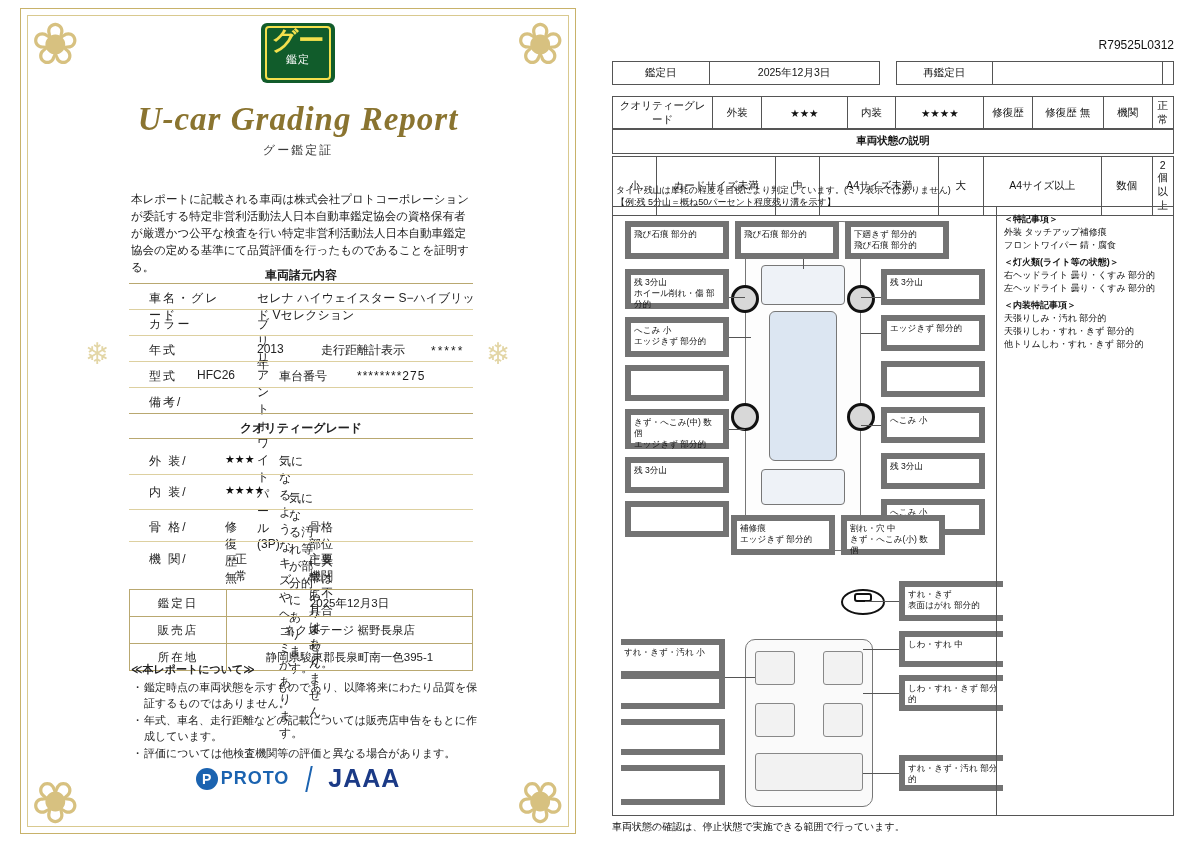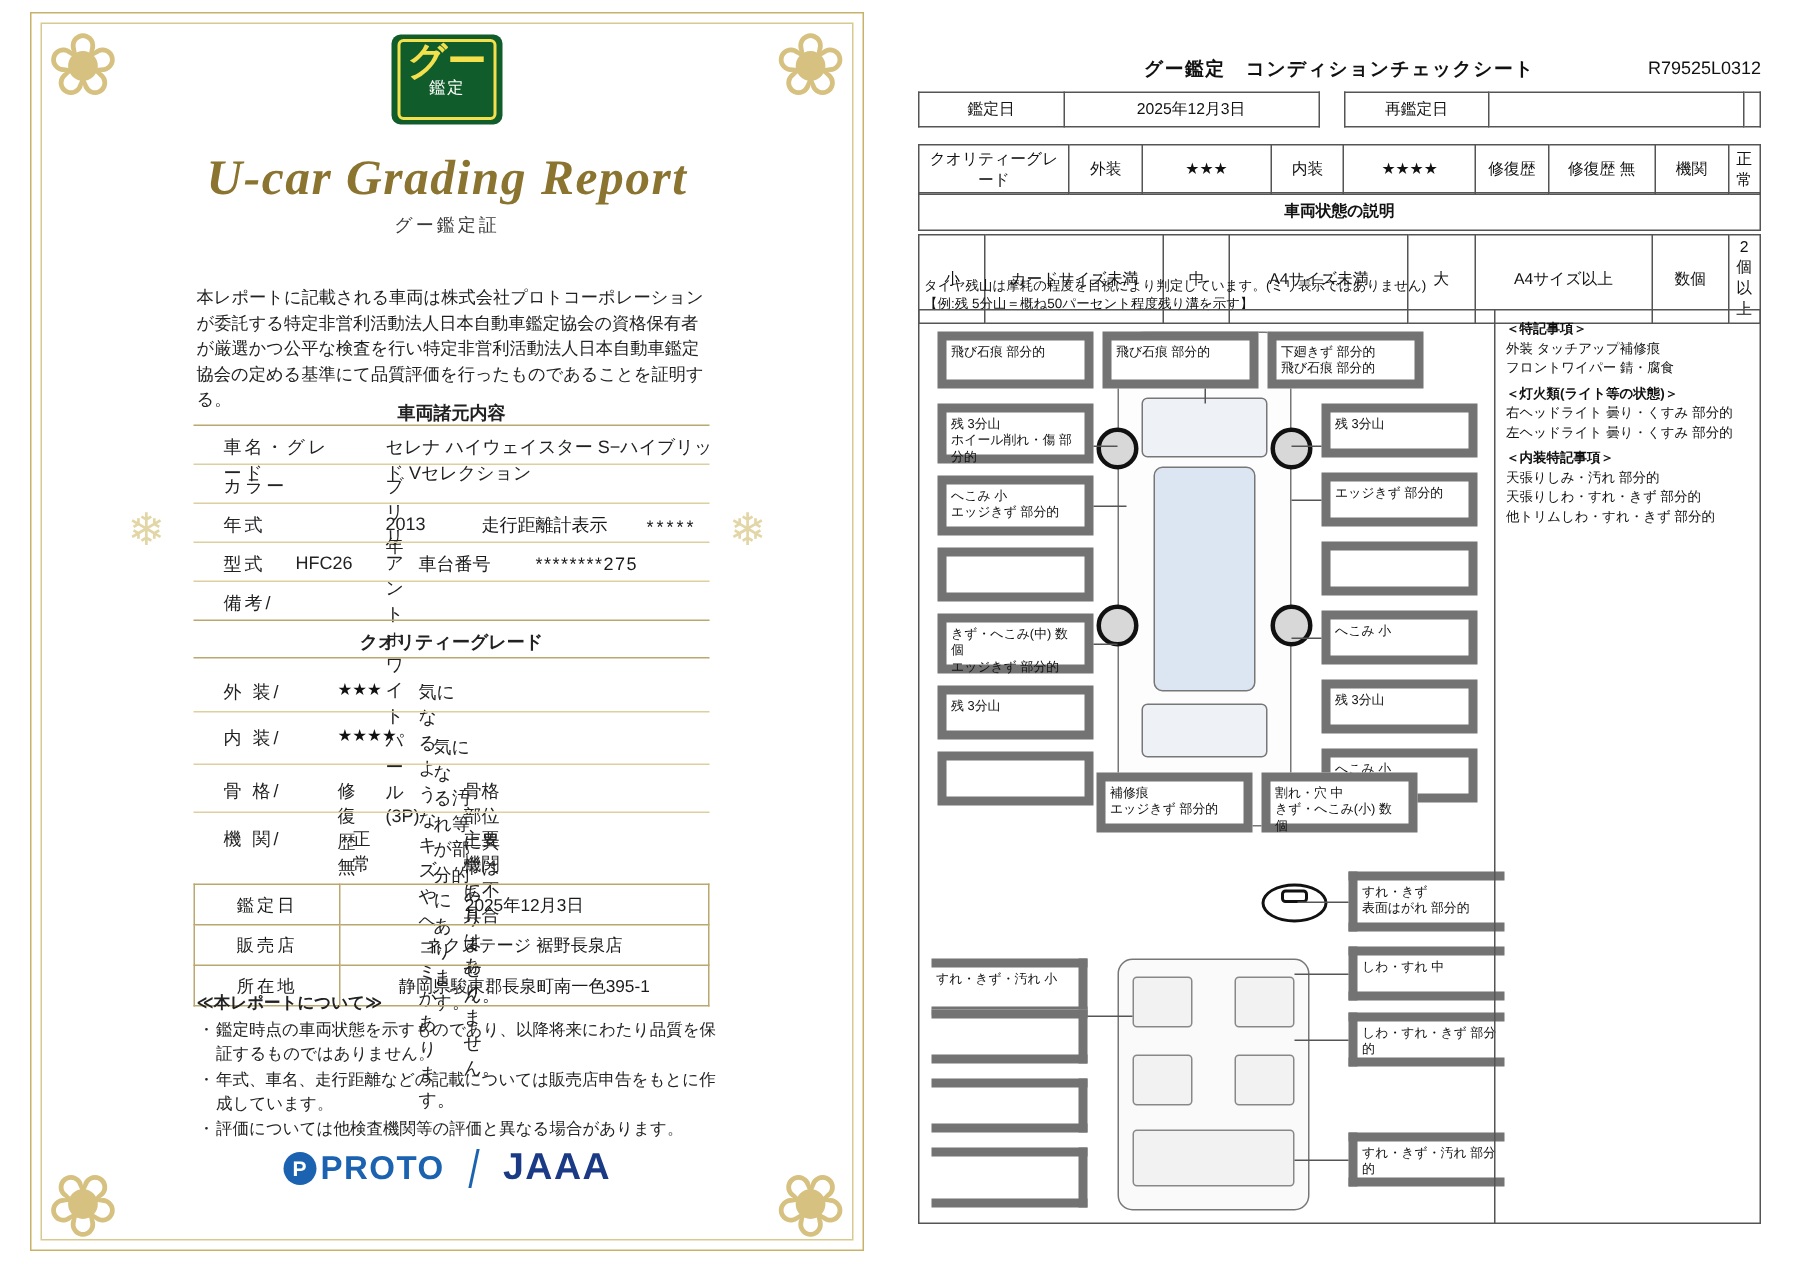--- a/index.html
+++ b/index.html
@@ -72,21 +72,21 @@
   table.info td.v{text-align:center;}
 
   .notes{position:absolute;left:110px;top:652px;width:350px;font-size:11px;line-height:16px;color:#222;}
   .notes .hd{font-weight:bold;margin-bottom:2px;}
   .notes ul{margin:0;padding-left:13px;list-style:none;}
   .notes li{position:relative;margin-bottom:1px;}
   .notes li:before{content:"・";position:absolute;left:-12px;}
 
   .brands{position:absolute;left:0;right:0;bottom:40px;text-align:center;}
   .brands .proto{
-    display:inline-block;color:#1b63b0;font-weight:bold;font-size:22px;
+    display:inline-block;color:#1b63b0;font-weight:bold;font-size:18px;
     letter-spacing:1px;vertical-align:middle;
   }
   .brands .circ{
     display:inline-block;width:22px;height:22px;border-radius:50%;
     background:#1b63b0;color:#fff;font-size:14px;line-height:22px;
     text-align:center;margin-right:3px;vertical-align:middle;font-weight:bold;
   }
   .brands .divider{
     display:inline-block;width:2px;height:26px;background:#1b63b0;
     margin:0 14px;vertical-align:middle;transform:skewX(-12deg);
@@ -286,21 +286,20 @@
     </div>
 
     <div class="brands">
       <span class="circ">P</span><span class="proto">PROTO</span>
       <span class="divider"></span>
       <span class="jaaa">JAAA</span>
     </div>
   </div>
 
   <div class="sheet">
-    <div class="sheet-title">グー鑑定　コンディションチェックシート</div>
     <div class="sheet-code">R79525L0312</div>
 
     <table class="grid t-date">
       <tbody>
           <tr>
         <td class="lb">鑑定日</td>
         <td class="vv">2025年12月3日</td>
         <td class="sp"></td>
         <td class="lb">再鑑定日</td>
         <td class="vv"></td>
@@ -423,15 +422,16 @@
       <div>フロントワイパー 錆・腐食</div>
       <div class="hd">＜灯火類(ライト等の状態)＞</div>
       <div>右ヘッドライト 曇り・くすみ 部分的</div>
       <div>左ヘッドライト 曇り・くすみ 部分的</div>
       <div class="hd">＜内装特記事項＞</div>
       <div>天張りしみ・汚れ 部分的</div>
       <div>天張りしわ・すれ・きず 部分的</div>
       <div>他トリムしわ・すれ・きず 部分的</div>
     </div>
 
+    <div class="footer-note">車両状態の確認は、停止状態で実施できる範囲で行っています。</div>
   </div>
 
 </div>
 
 </body></html>

